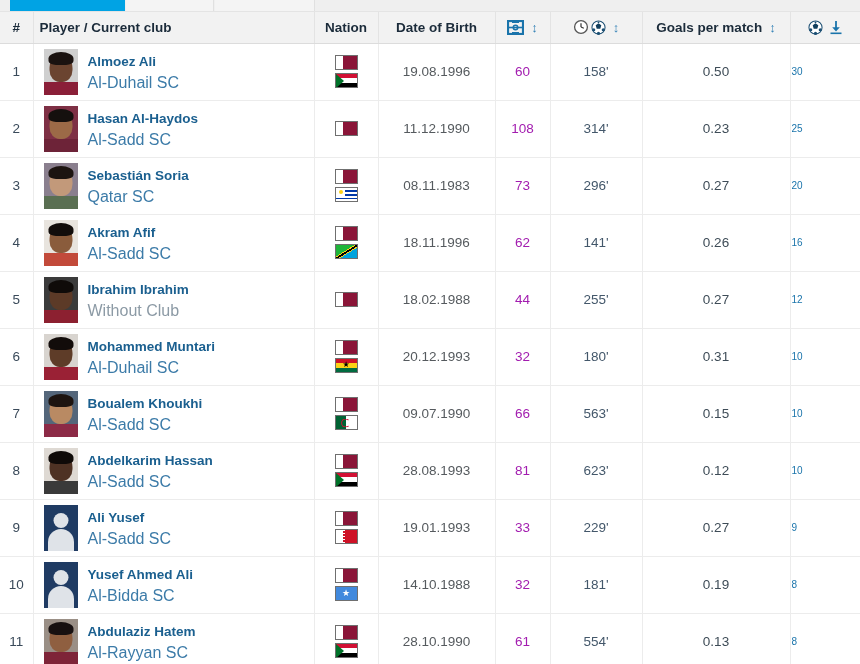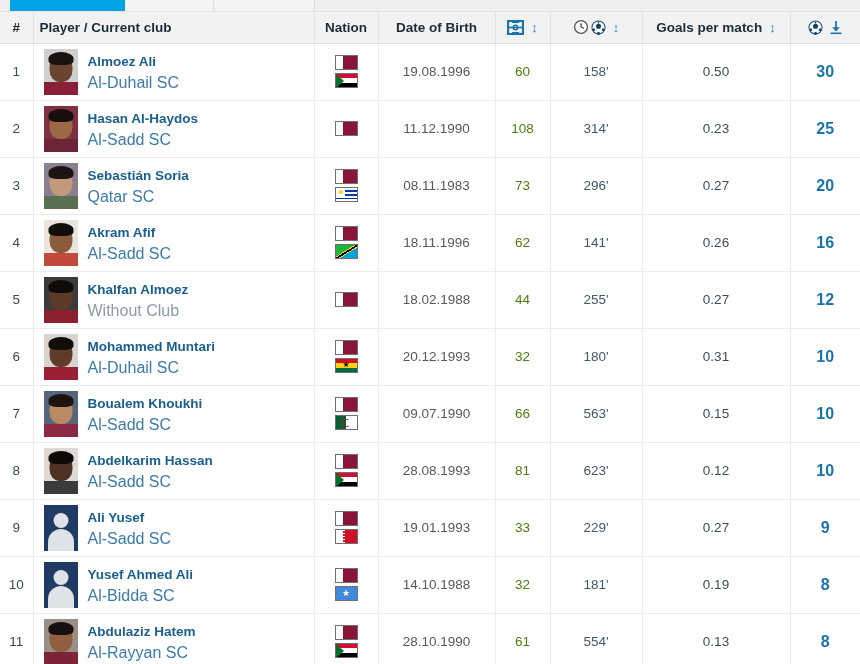--- a/index.html
+++ b/index.html
@@ -75,24 +75,24 @@
     color: #4a4a4a;
     font-size: 13px;
   }
   tbody tr:last-child td { border-bottom: 1px solid #dcdcdc; }
   tbody td:last-child { border-right: none; }
 
   td.c-num    { text-align: center; color: #3a4a5a; font-size: 13.5px; }
   td.c-player { padding: 0; }
   td.c-nation { text-align: center; padding: 0; }
   td.c-dob    { text-align: center; color: #555a5e; font-size: 13.5px; margin-top: 11px; }
-  td.c-apps   { text-align: center; color: #4d7c0f; font-size: 13.5px; }
+  td.c-apps   { text-align: center; color: #a21caf; font-size: 13.5px; }
   td.c-mpg    { text-align: center; color: #43576a; font-size: 13.5px; }
   td.c-gpm    { text-align: center; color: #3e4c57; font-size: 13.5px; }
-  td.c-goals  { text-align: center; color: #1a74ab; font-size: 16px; font-weight: bold; }
+  td.c-goals  { text-align: left; color: #1a74ab; font-size: 10px; font-weight: normal; }
 
   
   .player-wrap {
     display: flex;
     align-items: center;
     height: 56px;
     padding-left: 10px;
   }
   .avatar {
     width: 34px; height: 46px;
@@ -412,21 +412,21 @@
         <td class="c-num">5</td>
         <td class="c-player">
           <div class="player-wrap">
             <div class="avatar photo">
               <div class="bg" style="background: rgb(59, 59, 59);"></div>
               <div class="torso" style="background: rgb(140, 32, 48);"></div>
               <div class="face" style="background: rgb(92, 58, 39);"></div>
               <div class="hair" style="background: rgb(15, 11, 9);"></div>
             </div>
             <div>
-              <span class="pname">Khalfan Almoez</span>
+              <span class="pname">Ibrahim Ibrahim</span>
               <span class="pclub noclub">Without Club</span>
             </div>
           </div>
         </td>
         <td class="c-nation">
           <div class="flags">
             <span class="flag qa"></span>
           </div>
         </td>
         <td class="c-dob">18.02.1988</td>

